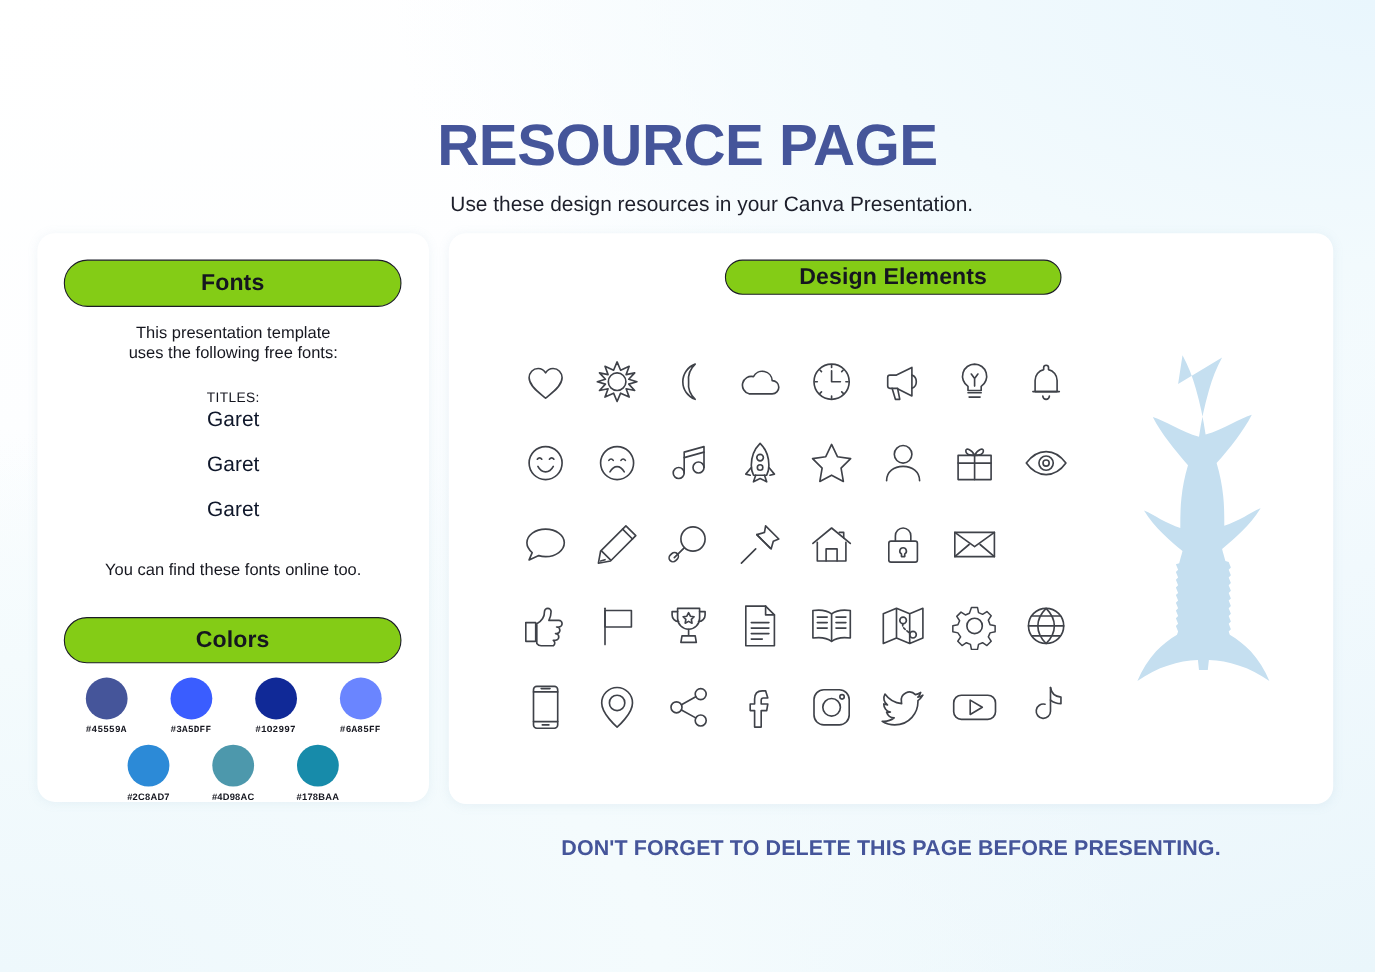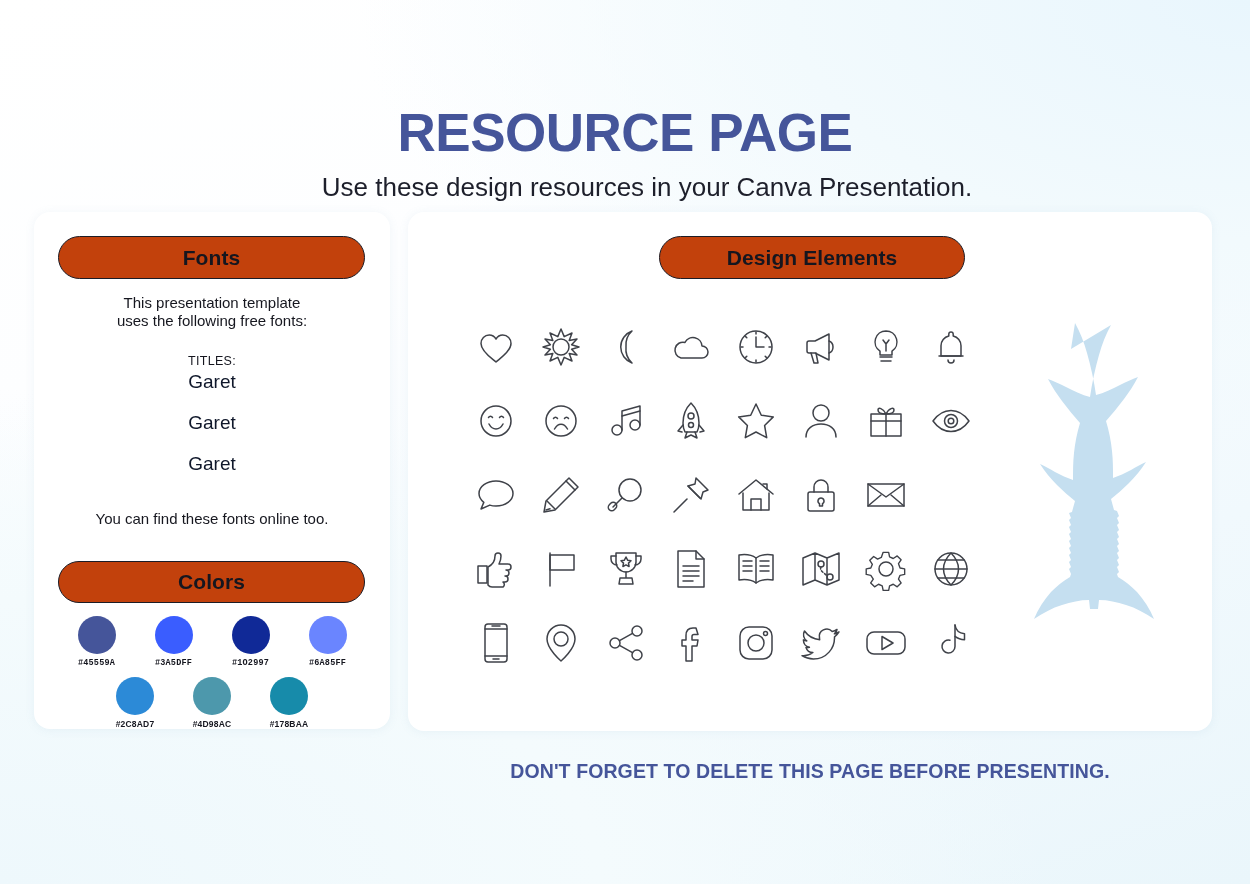--- a/index.html
+++ b/index.html
@@ -36,21 +36,21 @@
     margin: 10px;
     font-size: 53px;
     line-height: 62px;
     font-weight: 700;
     letter-spacing: -0.5px;
     color: #45559a;
     font-family: "Liberation Sans", sans-serif;
   }
   .page-subtitle {
     margin: 10px 0 0 0;
-    font-size: 26px;
+    font-size: 19px;
     line-height: 26px;
     font-weight: 400;
     color: #1d1f2b;
     padding-left: 44px;
   }
 
   
   .card {
     position: absolute;
     background: #ffffff;
@@ -67,21 +67,21 @@
     left: 408px;
     top: 212px;
     width: 804px;
     height: 519px;
   }
 
   .pill {
     position: absolute;
     border: 1.6px solid #1b1c26;
     border-radius: 22px;
-    background: #c2410c;
+    background: #84cc16;
     display: flex;
     align-items: center;
     justify-content: center;
     box-sizing: border-box;
   }
   .pill-label {
     font-size: 21px;
     font-weight: 700;
     color: #15161f;
     letter-spacing: 0.1px;
@@ -95,21 +95,21 @@
   #colors-pill {
     left: 24px;
     top: 349px;
     width: 307px;
     height: 42px;
   }
   #elements-pill {
     left: 251px;
     top: 24px;
     width: 306px;
-    height: 43px;
+    height: 32px;
   }
 
   
   .fonts-intro {
     position: absolute;
     left: 0;
     top: 82px;
     width: 356px;
     text-align: center;
     font-size: 15px;

